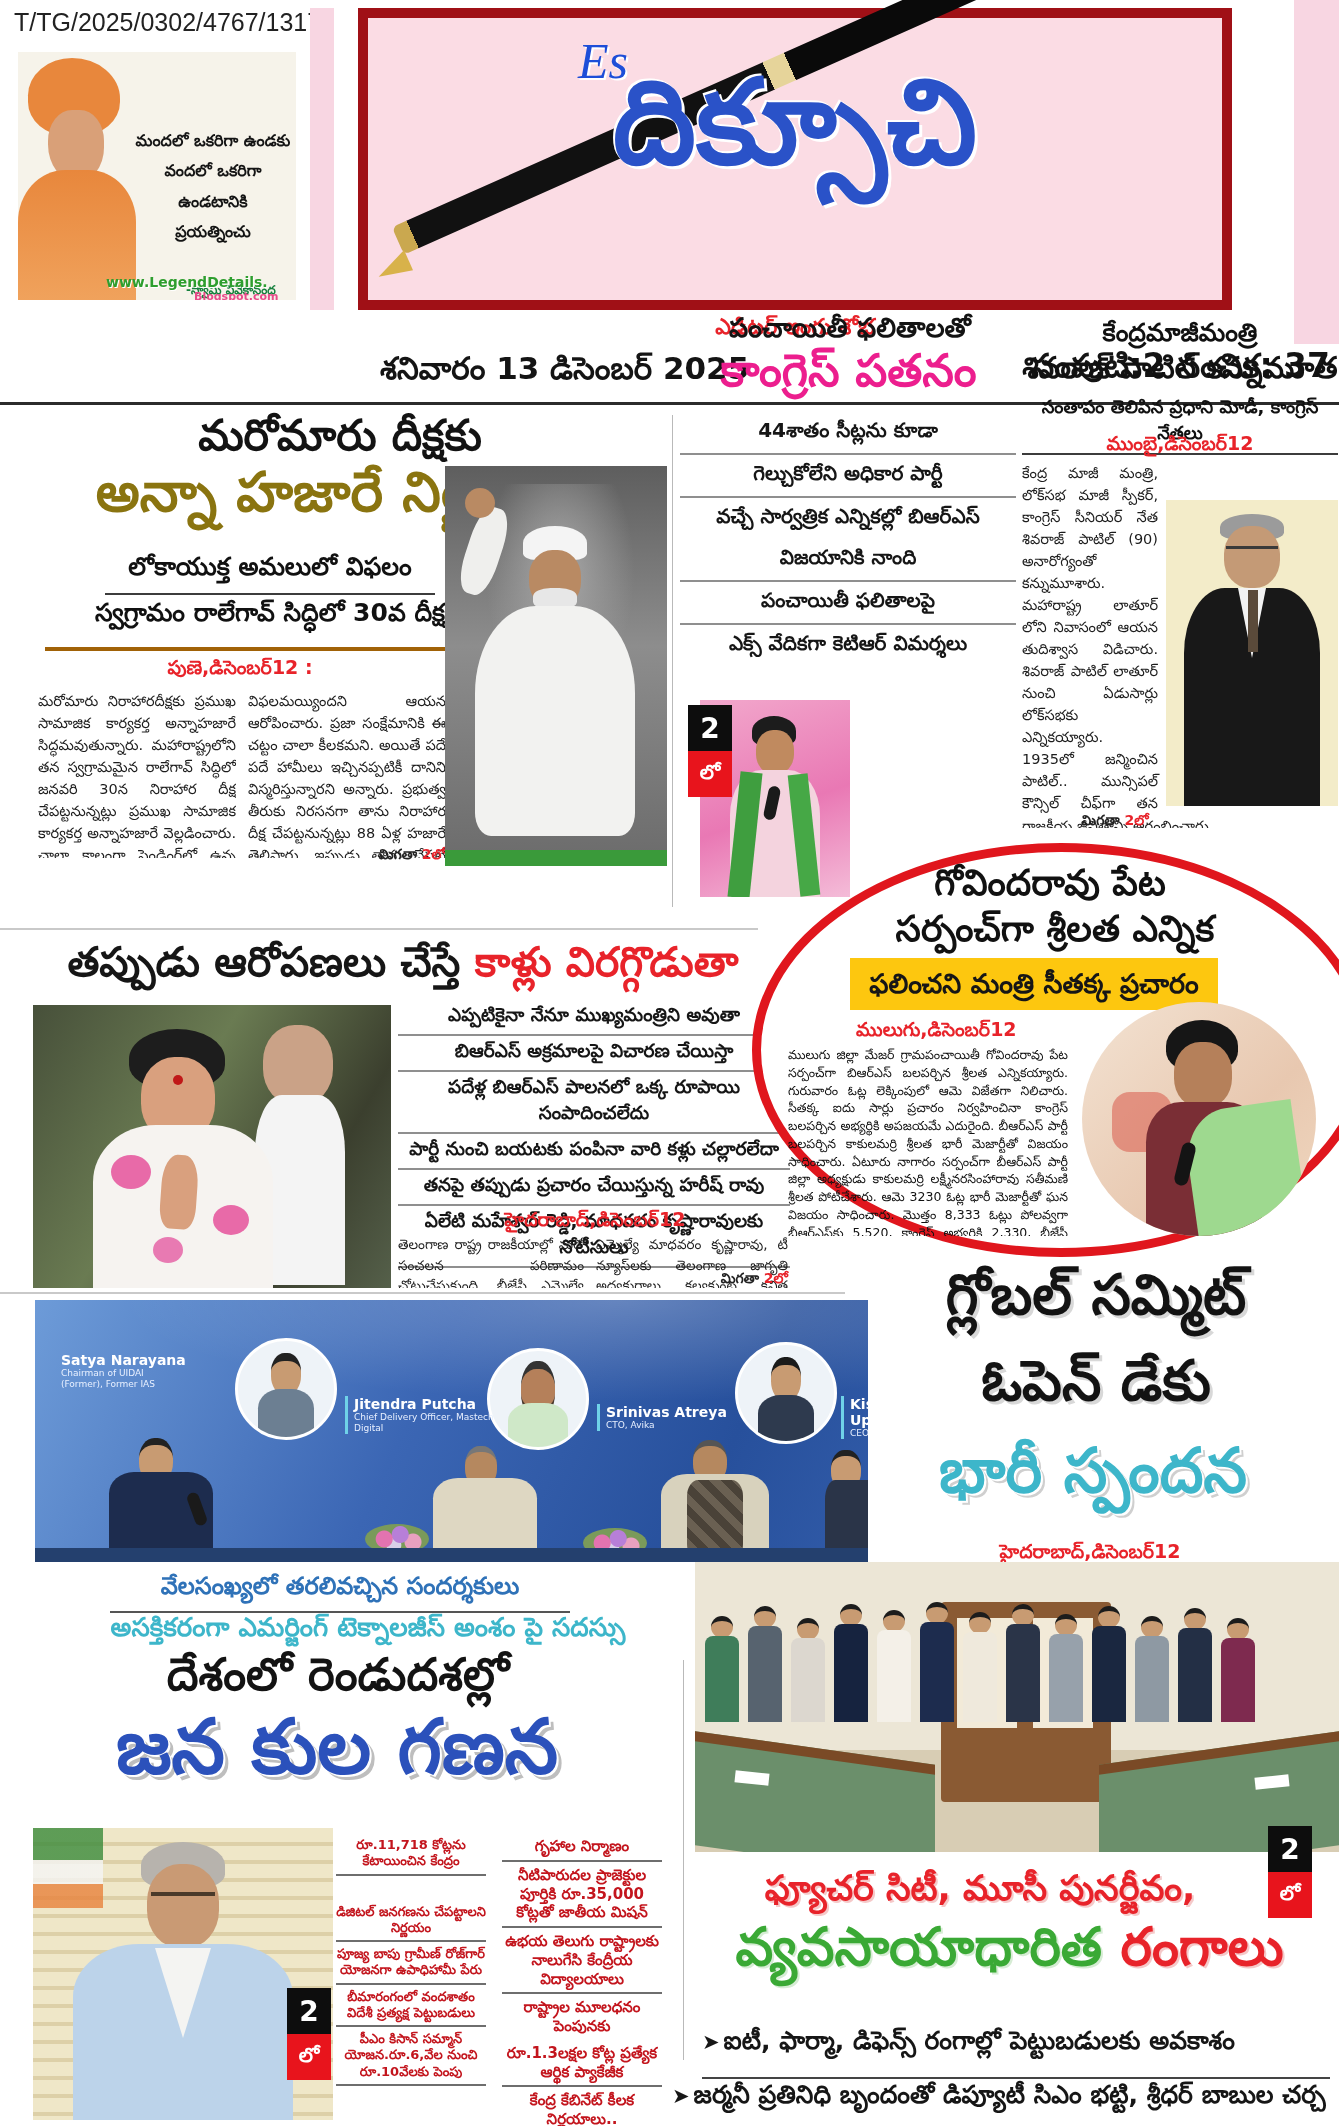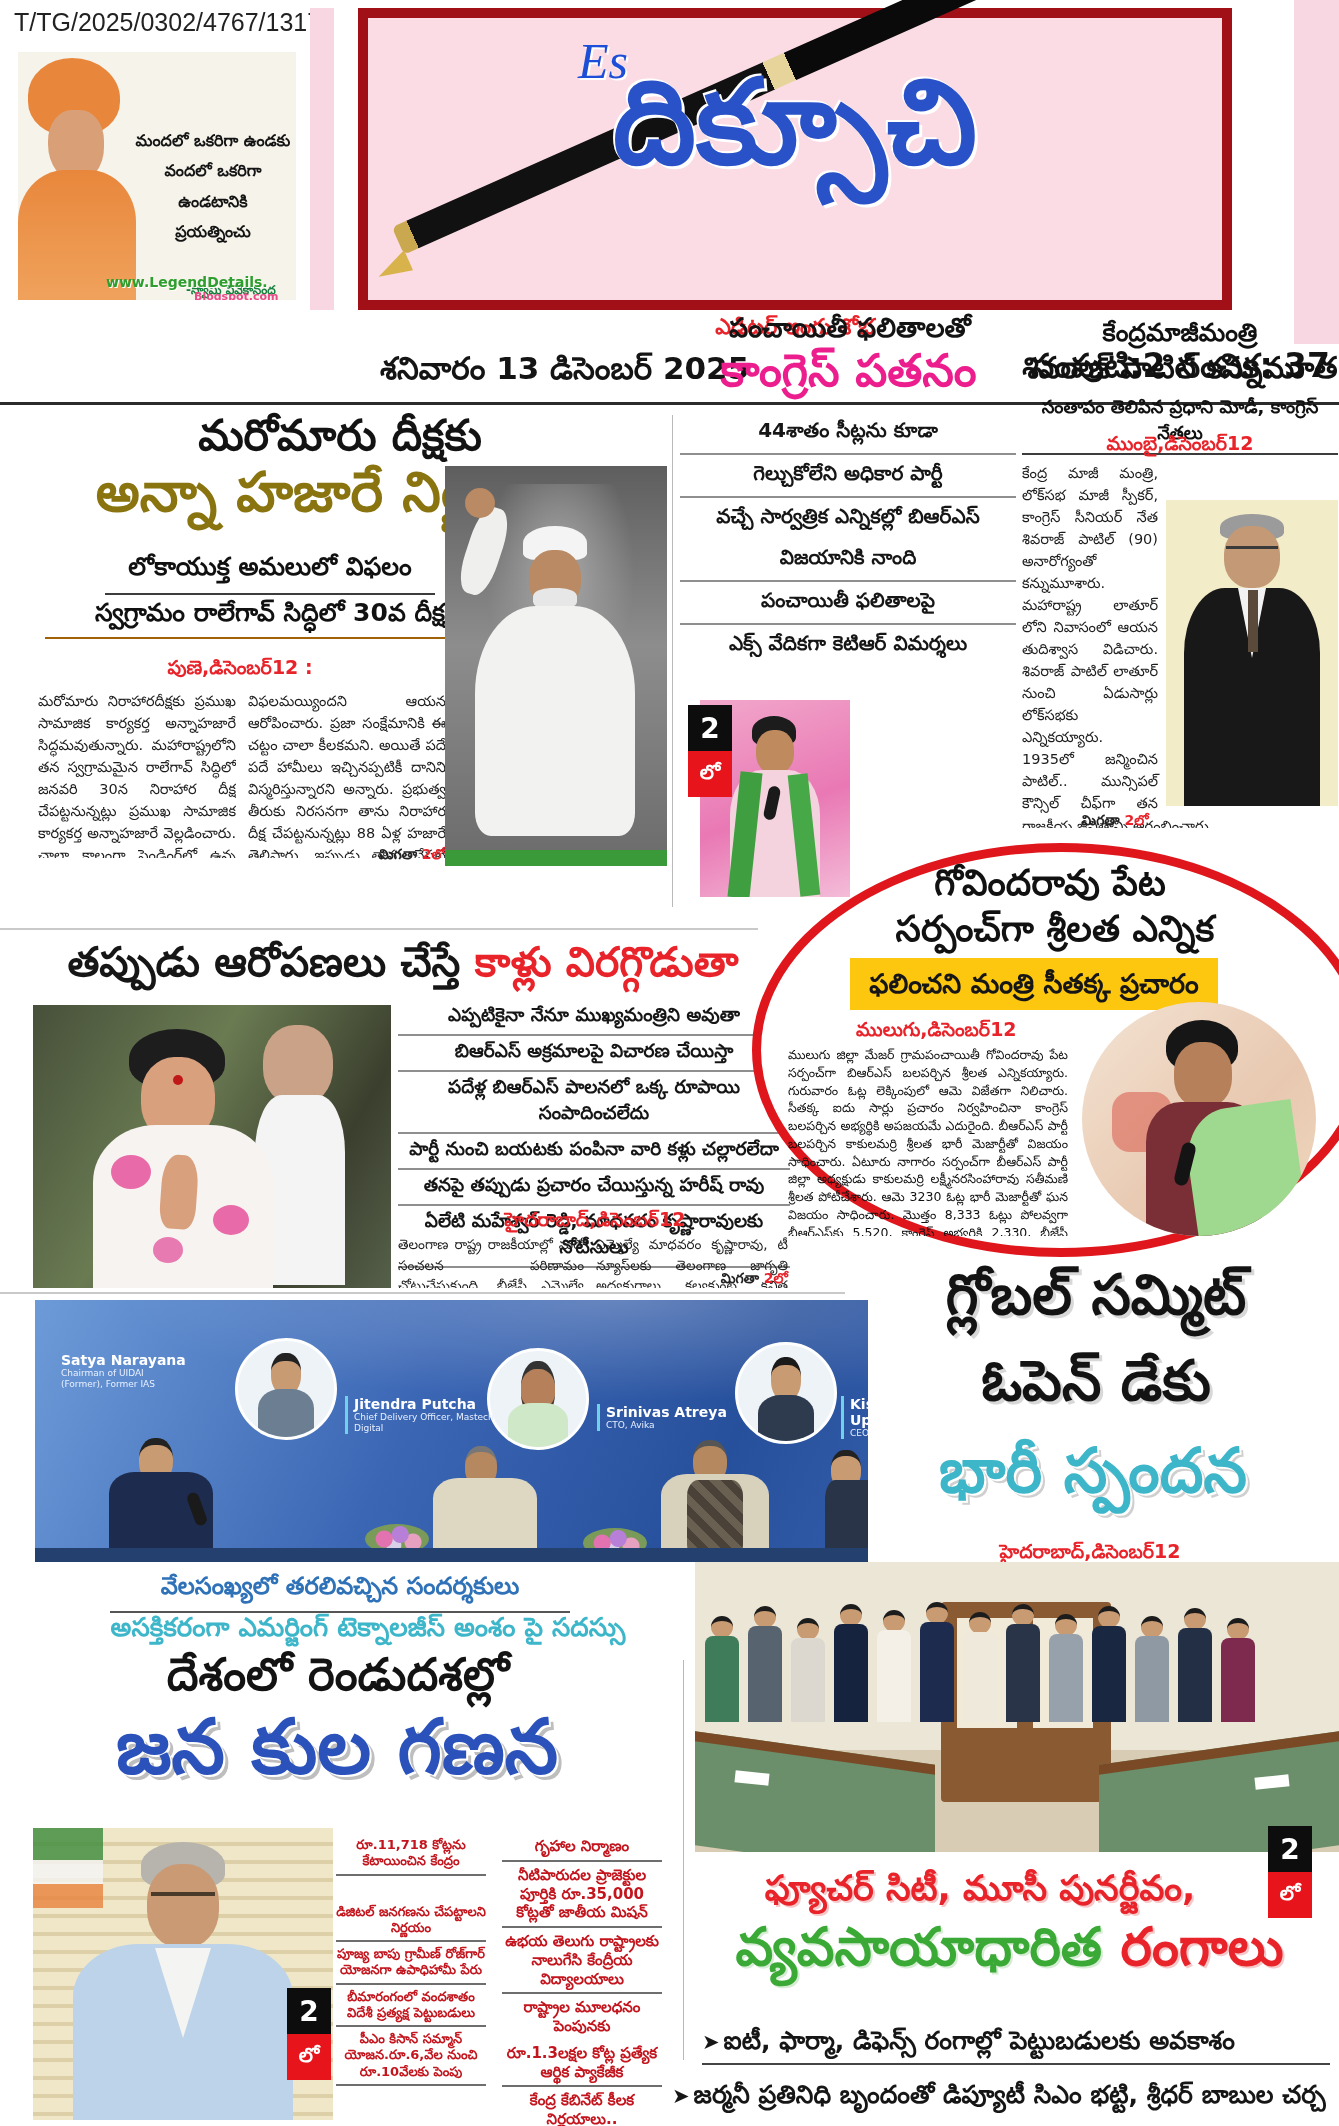--- a/index.html
+++ b/index.html
@@ -88,21 +88,21 @@
   </div>
   <div class="abs ctr b" style="left:560px;top:314px;width:470px;font-size:22px;color:#e8232a;">ఎడిటర్ ఇంగు శోభ</div>
 
   <div class="abs b" style="left:380px;top:350px;font-size:31px;color:#141414;">శనివారం 13 డిసెంబర్ 2025</div>
   <div class="abs b" style="left:930px;top:346px;width:400px;text-align:right;font-size:33px;color:#141414;">సంపుటి:2 సంచిక: 37</div>
   <div class="abs hline" style="left:0;top:402px;width:1339px;height:3px;"></div>
 
   <div class="abs ctr b" style="left:60px;top:410px;width:560px;font-size:43px;color:#131313;">మరోమారు దీక్షకు</div>
   <div class="abs ctr b" style="left:8px;top:460px;width:652px;font-size:55px;color:#8a7410;">అన్నా హజారే నిర్ణయం</div>
   <div class="abs ctr b" style="left:105px;top:552px;width:330px;font-size:25px;border-bottom:2px solid #3c3c3c;padding-bottom:6px;">లోకాయుక్త అమలులో విఫలం</div>
-  <div class="abs ctr b" style="left:45px;top:598px;width:450px;font-size:25px;border-bottom:2px solid #a16207;padding-bottom:4px;">స్వగ్రామం రాలేగావ్ సిద్ధిలో 30వ దీక్ష</div>
+  <div class="abs ctr b" style="left:45px;top:598px;width:450px;font-size:25px;border-bottom:4px solid #a16207;padding-bottom:14px;">స్వగ్రామం రాలేగావ్ సిద్ధిలో 30వ దీక్ష</div>
   <div class="abs dl" style="left:40px;top:656px;width:400px;">పుణె,డిసెంబర్12 :</div>
   <div class="abs body-txt jus" style="left:38px;top:690px;width:198px;height:168px;overflow:hidden;">మరోమారు నిరాహారదీక్షకు ప్రముఖ సామాజిక కార్యకర్త అన్నాహజారే సిద్ధమవుతున్నారు. మహారాష్ట్రలోని తన స్వగ్రామమైన రాలేగావ్ సిద్ధిలో జనవరి 30న నిరాహార దీక్ష చేపట్టనున్నట్లు ప్రముఖ సామాజిక కార్యకర్త అన్నాహజారే వెల్లడించారు. చాలా కాలంగా పెండింగ్‌లో ఉన్న లోకాయుక్త చట్టాన్ని అమలు చేయడంలో రాష్ట్ర ప్రభుత్వం</div>
   <div class="abs body-txt jus" style="left:248px;top:690px;width:198px;height:168px;overflow:hidden;">విఫలమయ్యిందని ఆయన ఆరోపించారు. ప్రజా సంక్షేమానికి ఈ చట్టం చాలా కీలకమని. అయితే పదే పదే హామీలు ఇచ్చినప్పటికీ దానిని విస్మరిస్తున్నారని అన్నారు. ప్రభుత్వ తీరుకు నిరసనగా తాను నిరాహార దీక్ష చేపట్టనున్నట్లు 88 ఏళ్ల హజారే తెలిపారు. ఇప్పుడు తాను చేపట్టే నిరాహార దీక్షయే తన ఆఖరి నిరసన అవుతుందేమోనన్నారు.</div>
   <div class="abs cont" style="left:318px;top:846px;width:128px;text-align:right;">
     <span>మిగతా</span>
     <span class="pg">2లో</span>
   </div>
 
   <div class="abs photo" style="left:445px;top:466px;width:222px;height:400px;background:linear-gradient(180deg,#5e5e5e,#8d8d8d 45%,#6b6b6b);">
     <div class="abs" style="left:40px;top:18px;width:150px;height:220px;background:radial-gradient(ellipse at 50% 40%,#a8a8a8,transparent 70%);"></div>
@@ -382,20 +382,20 @@
     <div class="abs" style="left:560px;top:214px;width:34px;height:12px;background:#fff;transform:rotate(-6deg);"></div>
   </div>
   <div class="abs badge" style="left:1268px;top:1826px;">
     <div class="bn">2</div>
     <div class="bl">లో</div>
   </div>
   <div class="abs ctr b" style="left:700px;top:1868px;width:560px;font-size:35px;color:#e8232a;text-shadow:2px 2px 0 #f5c9c9;">ఫ్యూచర్ సిటీ, మూసీ పునర్జీవం,</div>
   <div class="abs ctr b" style="left:680px;top:1916px;width:659px;font-size:53px;">
     <span style="color:#3aa935;text-shadow:2px 2px 0 #d6ecd4;">వ్యవసాయాధారిత</span><span style="color:#e8232a;text-shadow:2px 2px 0 #f5c9c9;"> రంగాలు</span>
   </div>
-  <div class="abs b" style="left:702px;top:2026px;width:628px;font-size:25px;color:#161616;border-bottom:2px solid #444;padding-bottom:2px;">
+  <div class="abs b" style="left:702px;top:2026px;width:628px;font-size:25px;color:#161616;border-bottom:2px solid #444;padding-bottom:16px;">
     <span style="font-size:21px;margin-right:4px;">➤</span><span>ఐటీ, ఫార్మా, డిఫెన్స్ రంగాల్లో పెట్టుబడులకు అవకాశం</span>
   </div>
   <div class="abs b" style="left:672px;top:2080px;width:664px;font-size:25px;color:#161616;">
     <span style="font-size:21px;margin-right:4px;">➤</span><span>జర్మనీ ప్రతినిధి బృందంతో డిప్యూటీ సిఎం భట్టి, శ్రీధర్ బాబుల చర్చ</span>
   </div>
 
 </div>
 
 </body></html>

